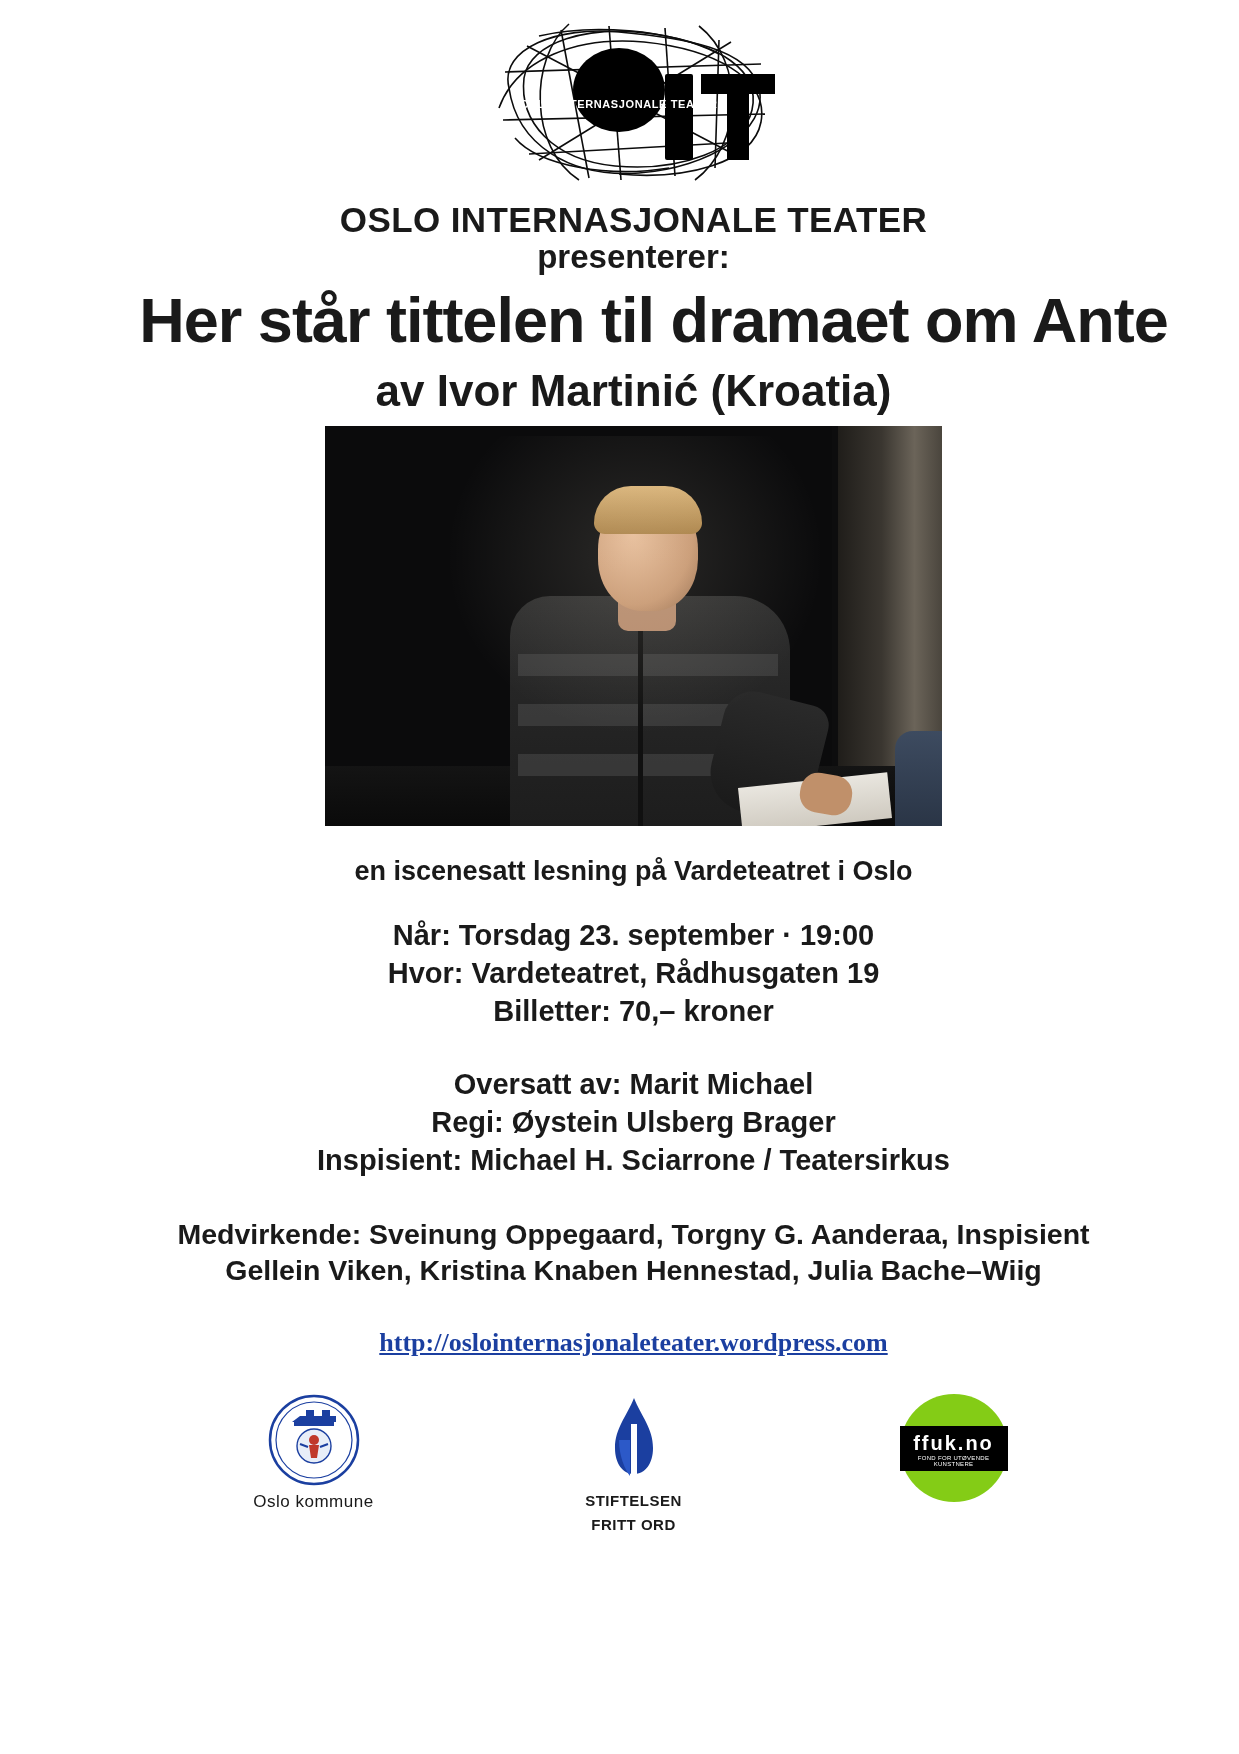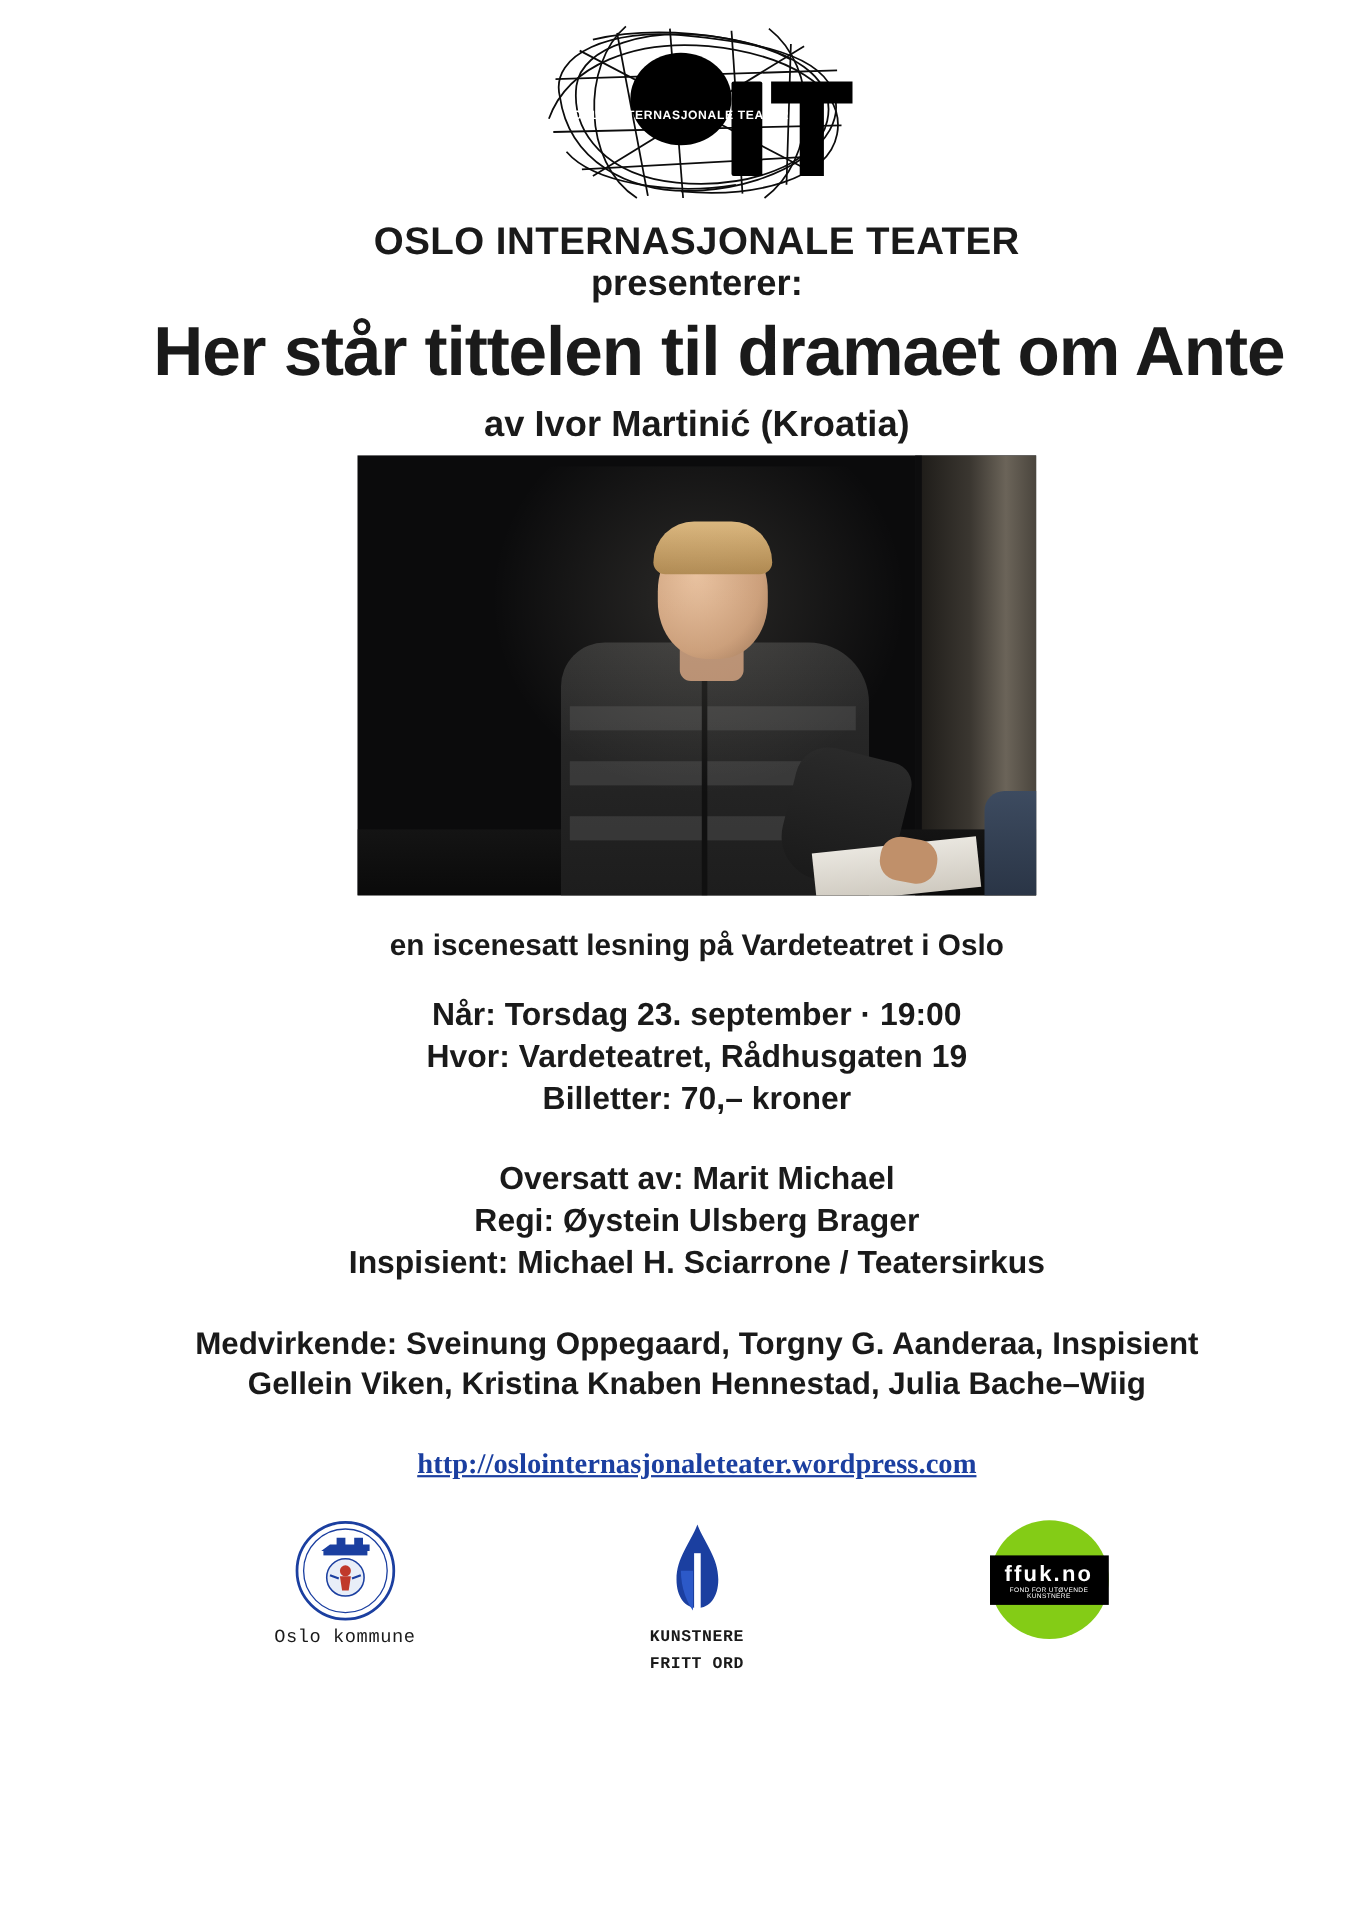--- a/index.html
+++ b/index.html
@@ -56,21 +56,21 @@
     font-size: 63px;
     font-weight: bold;
     line-height: 1.02;
     letter-spacing: -1px;
     margin-top: 12px;
     width: 1180px;
     margin-left: 40px;
   }
   .byline {
     text-align: center;
-    font-size: 33px;
+    font-size: 44px;
     font-weight: bold;
     margin-top: 14px;
   }
 
   
   .photo {
     width: 617px;
     height: 400px;
     margin-top: 10px;
     position: relative;
@@ -195,21 +195,21 @@
     flex-direction: column;
     align-items: center;
     width: 240px;
   }
   .sponsor-caption {
     font-size: 15px;
     font-weight: bold;
     text-align: center;
     margin-top: 6px;
     line-height: 1.15;
-    font-family: Liberation Mono, monospace;
+    font-family: Liberation Sans, sans-serif;
     letter-spacing: 0.5px;
   }
   .sponsor-caption.kommune { font-weight: normal; font-size: 17px; }
   .ffuk {
     width: 108px; height: 108px; border-radius: 50%;
     background: #84cc16;
     display: flex; align-items: center; justify-content: center;
   }
   .ffuk-inner {
     background: #000; color: #fff;
@@ -321,21 +321,21 @@
       </svg>
       <div class="sponsor-caption kommune">Oslo kommune</div>
     </div>
 
     <div class="sponsor">
       <svg width="74" height="92" viewBox="0 0 74 92">
         <path d="M37 4 C30 22, 18 34, 18 54 C18 70, 26 80, 37 80 C48 80, 56 70, 56 54 C56 34, 44 22, 37 4 Z" fill="#1b3fa0"></path>
         <rect x="34" y="30" width="6" height="52" fill="#ffffff"></rect>
         <path d="M22 46 C22 62, 28 76, 33 82 L33 46 Z" fill="#2c59c8"></path>
       </svg>
-      <div class="sponsor-caption">KUNSTNERE</div>
+      <div class="sponsor-caption">STIFTELSEN</div>
       <div class="sponsor-caption">FRITT ORD</div>
     </div>
 
     <div class="sponsor">
       <div class="ffuk">
         <div class="ffuk-inner">
           <div class="ffuk-main">ffuk.no</div>
           <div class="ffuk-sub">FOND FOR UTØVENDE KUNSTNERE</div>
         </div>
       </div>

